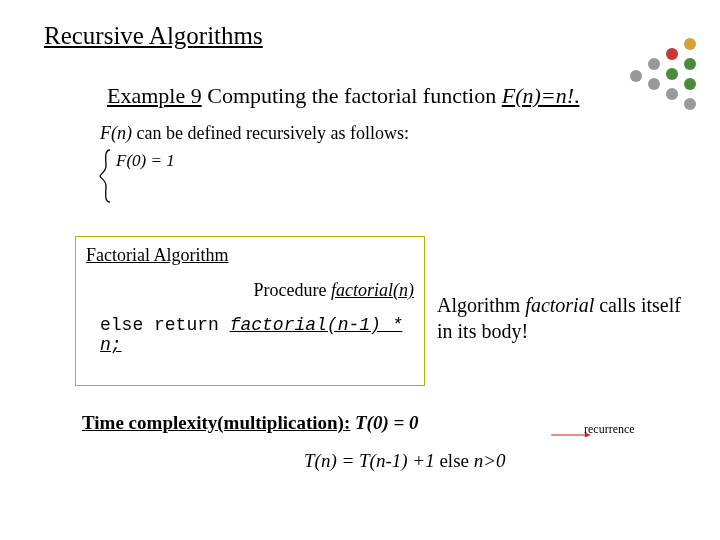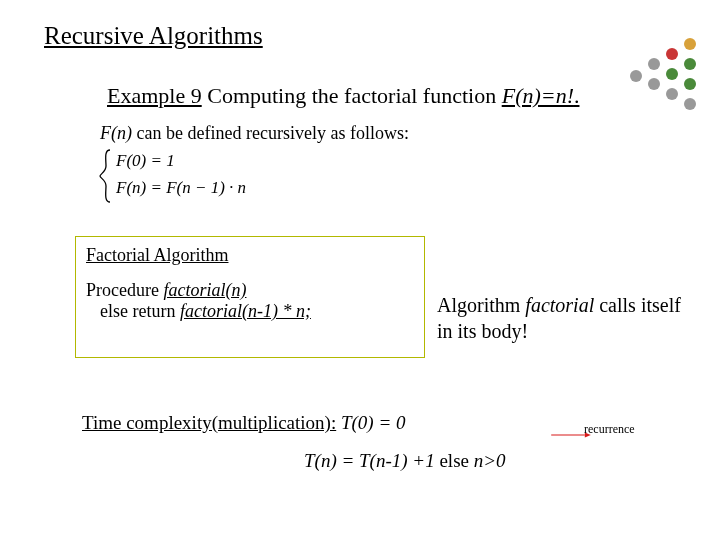--- a/index.html
+++ b/index.html
@@ -30,35 +30,36 @@
   }
   .brace-wrap {
     position: absolute; left: 98px; top: 148px;
     width: 170px; height: 58px;
   }
   .brace-svg { position: absolute; left: 0; top: 0; }
   .eq1 { position: absolute; left: 18px; top: 3px; font-size: 17px; font-style: italic; }
   .eq2 { position: absolute; left: 18px; top: 30px; font-size: 17px; font-style: italic; }
   .box {
     position: absolute; left: 75px; top: 236px;
-    width: 350px; height: 122px;
+    width: 350px; height: 150px;
     border: 1.5px solid #b2b800;
     padding: 8px 10px;
   }
   .box-title { font-size: 18px; text-decoration: underline; }
-  .proc { font-size: 18px; margin-top: 14px; }
+  .proc { font-size: 18px; margin-top: 14px; text-align: right; }
   .line1 { font-size: 18px; margin-top: 14px; margin-left: 14px; }
-  .line2 { font-size: 18px; margin-left: 14px; }
+  .line2 { font-size: 18px; margin-top: 14px; margin-left: 14px; font-family: Liberation Mono, monospace; }
   .side {
     position: absolute; left: 437px; top: 292px;
     font-size: 20px; width: 250px; line-height: 1.3;
   }
   .time1 {
     position: absolute; left: 82px; top: 412px;
     font-size: 19px;
+    font-weight: bold;
   }
   .time2 {
     position: absolute; left: 304px; top: 450px;
     font-size: 19px;
   }
   .rec {
     position: absolute; left: 584px; top: 422px;
     font-size: 12px;
   }
   .arrow {
@@ -95,21 +96,20 @@
 
 <div class="deftxt">
   <span class="i">F(n)</span><span> can be defined recursively as follows:</span>
 </div>
 
 <div class="brace-wrap">
   <svg class="brace-svg" width="16" height="56">
     <path d="M12 2 C6 2 8 12 8 18 C8 24 2 26 2 28 C2 30 8 32 8 38 C8 44 6 54 12 54" stroke="#000" fill="none" stroke-width="1.3"></path>
   </svg>
   <div class="eq1">F(0) = 1</div>
-  <div class="eq2">F(n) = F(n − 1) · n</div>
 </div>
 
 <div class="box">
   <div class="box-title">Factorial Algorithm</div>
   <div class="proc">
     <span>Procedure </span><span class="i u">factorial(n)</span>
   </div>
   <div class="line2">
     <span> else return </span><span class="i u">factorial(n-1) * n;</span>
   </div>

